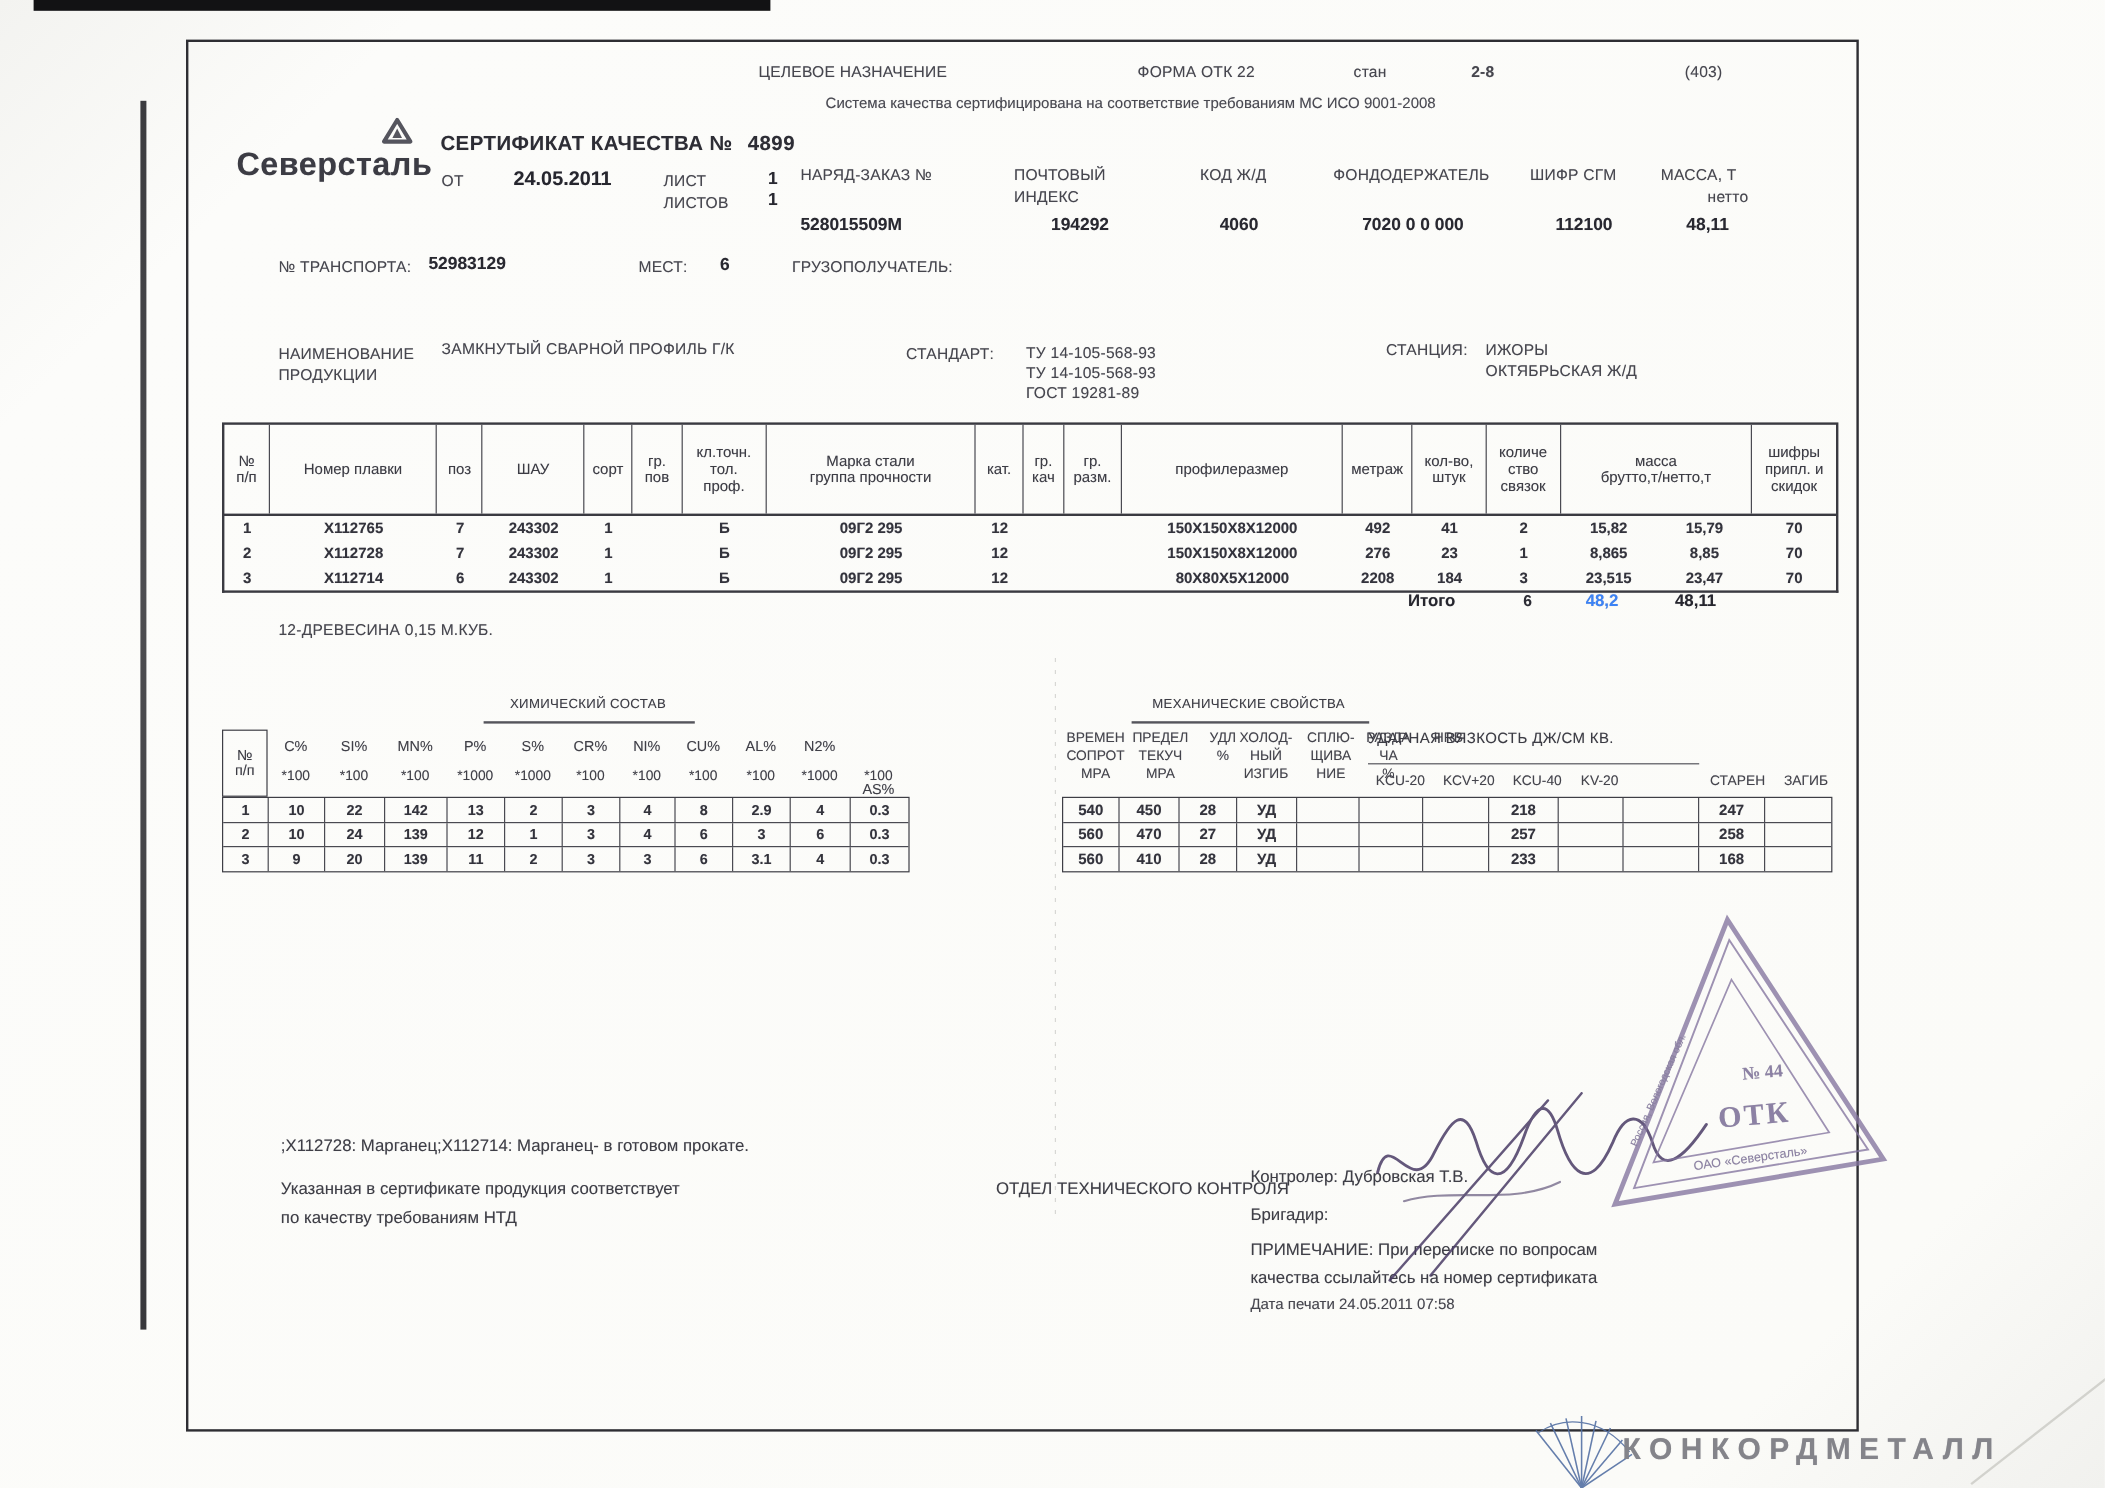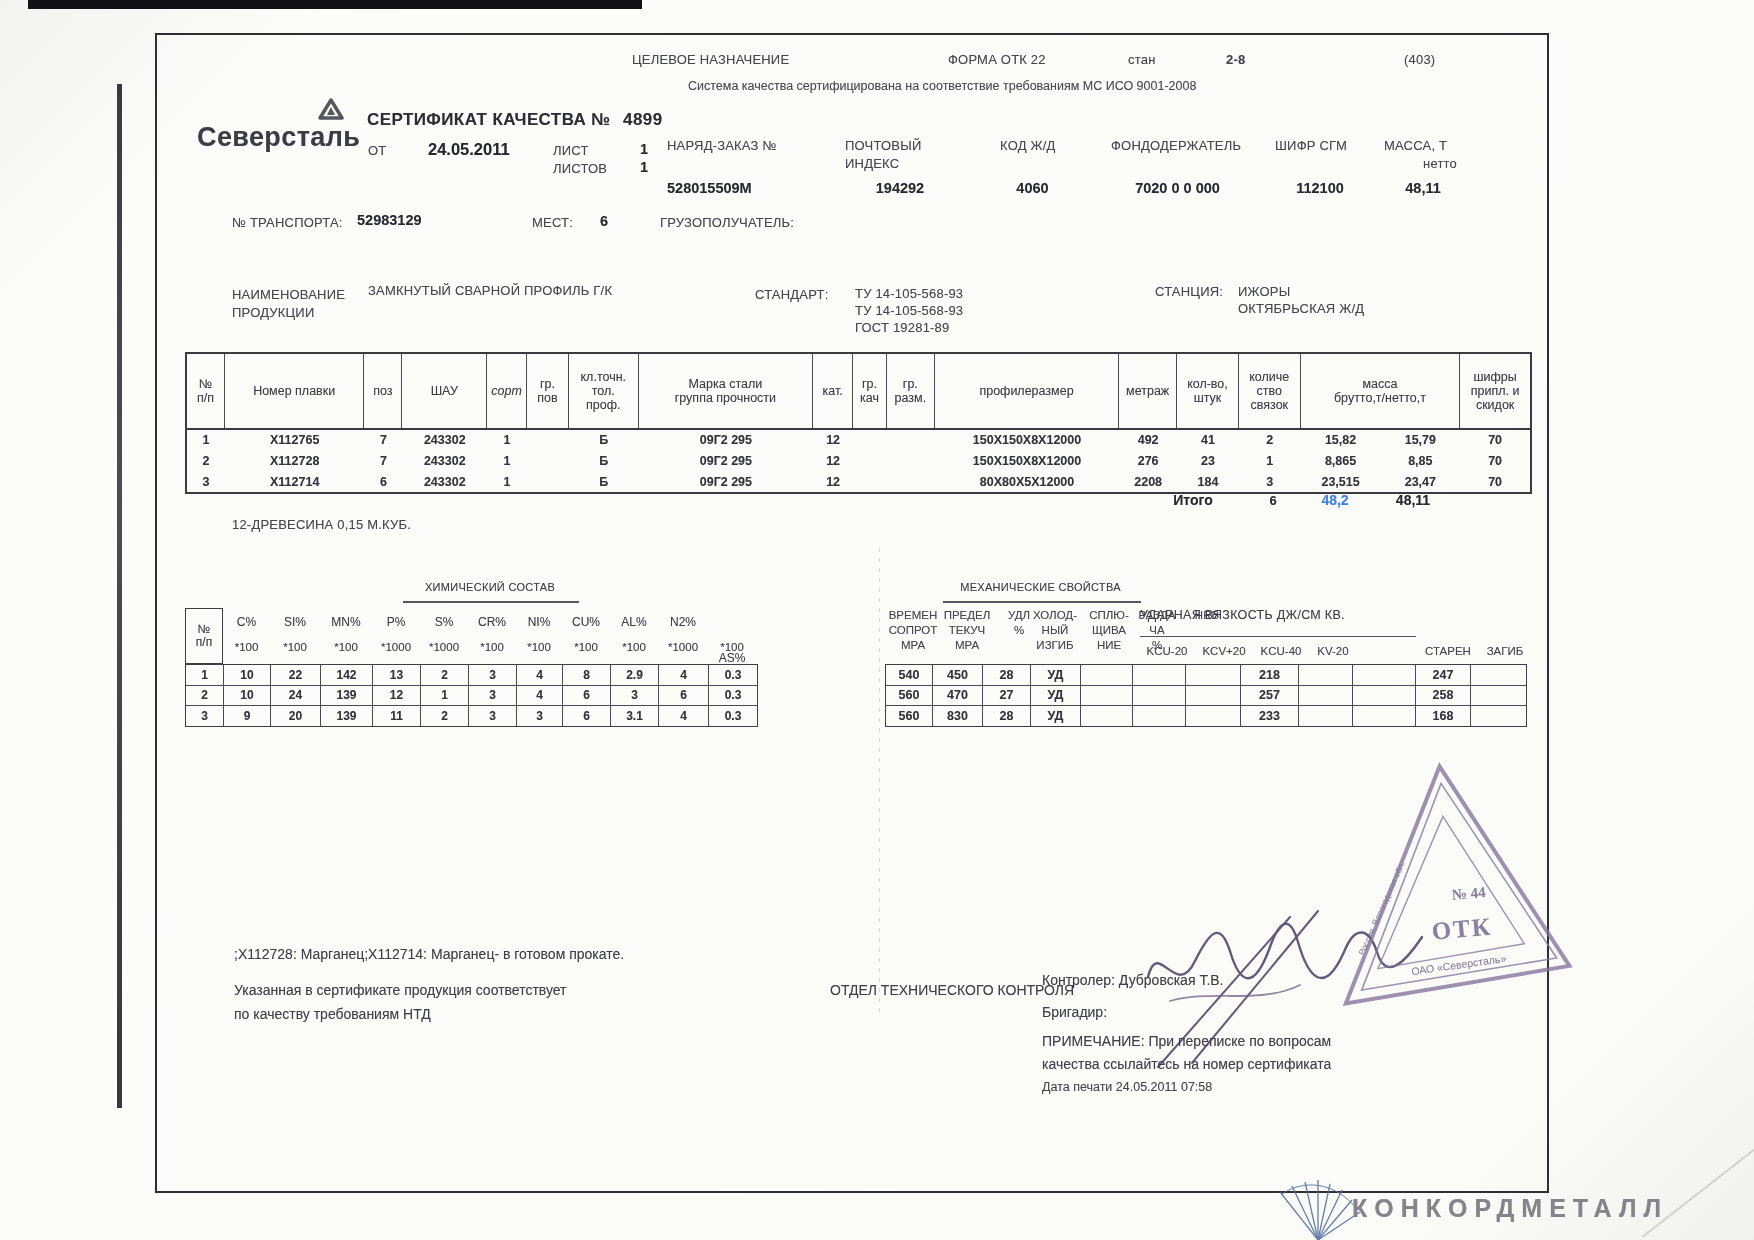--- a/index.html
+++ b/index.html
@@ -119,21 +119,21 @@
 <div class="abs lbl pre" style="left:1238px;top:284px;">ИЖОРЫ</div>
 <div class="abs lbl pre" style="left:1238px;top:301px;">ОКТЯБРЬСКАЯ Ж/Д</div>
 
 <div class="abs mt">
   <div class="mt-head" id="mt-head">
       <div class="mt-hcell pre" style="width: 38px;">№
 п/п</div>
       <div class="mt-hcell pre" style="width: 140px;">Номер плавки</div>
       <div class="mt-hcell pre" style="width: 38px;">поз</div>
       <div class="mt-hcell pre" style="width: 85px;">ШАУ</div>
-      <div class="mt-hcell pre" style="width: 40px; font-style: italic;">сорт</div>
+      <div class="mt-hcell pre" style="width: 40px;">сорт</div>
       <div class="mt-hcell pre" style="width: 42px;">гр.
 пов</div>
       <div class="mt-hcell pre" style="width: 70px;">кл.точн.
 тол.
 проф.</div>
       <div class="mt-hcell pre" style="width: 175px;">Марка стали
 группа прочности</div>
       <div class="mt-hcell pre" style="width: 40px;">кат.</div>
       <div class="mt-hcell pre" style="width: 34px;">гр.
 кач</div>
@@ -353,21 +353,21 @@
       <div class="g-cell" style="width: 53px; font-size: 12.5px;"></div>
       <div class="g-cell" style="width: 55px; font-size: 12.5px;"></div>
       <div class="g-cell" style="width: 58px; font-size: 12.5px;">257</div>
       <div class="g-cell" style="width: 54px; font-size: 12.5px;"></div>
       <div class="g-cell" style="width: 63px; font-size: 12.5px;"></div>
       <div class="g-cell" style="width: 55px; font-size: 12.5px;">258</div>
       <div class="g-cell" style="width: 55px; font-size: 12.5px;"></div>
     </div>
     <div class="g-row">
       <div class="g-cell" style="width: 47px; font-size: 12.5px;">560</div>
-      <div class="g-cell" style="width: 50px; font-size: 12.5px;">830</div>
+      <div class="g-cell" style="width: 50px; font-size: 12.5px;">410</div>
       <div class="g-cell" style="width: 48px; font-size: 12.5px;">28</div>
       <div class="g-cell" style="width: 50px; font-size: 12.5px;">УД</div>
       <div class="g-cell" style="width: 52px; font-size: 12.5px;"></div>
       <div class="g-cell" style="width: 53px; font-size: 12.5px;"></div>
       <div class="g-cell" style="width: 55px; font-size: 12.5px;"></div>
       <div class="g-cell" style="width: 58px; font-size: 12.5px;">233</div>
       <div class="g-cell" style="width: 54px; font-size: 12.5px;"></div>
       <div class="g-cell" style="width: 63px; font-size: 12.5px;"></div>
       <div class="g-cell" style="width: 55px; font-size: 12.5px;">168</div>
       <div class="g-cell" style="width: 55px; font-size: 12.5px;"></div>

